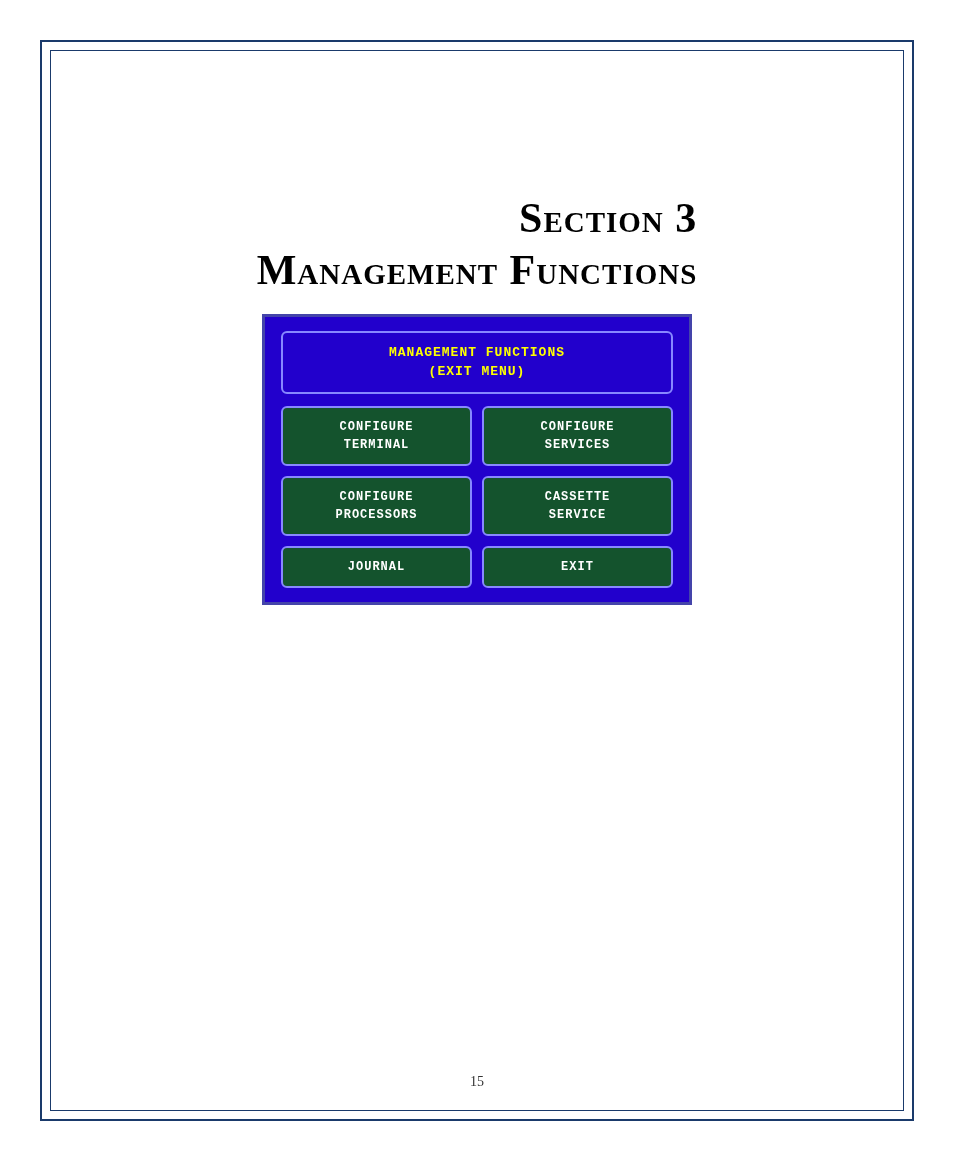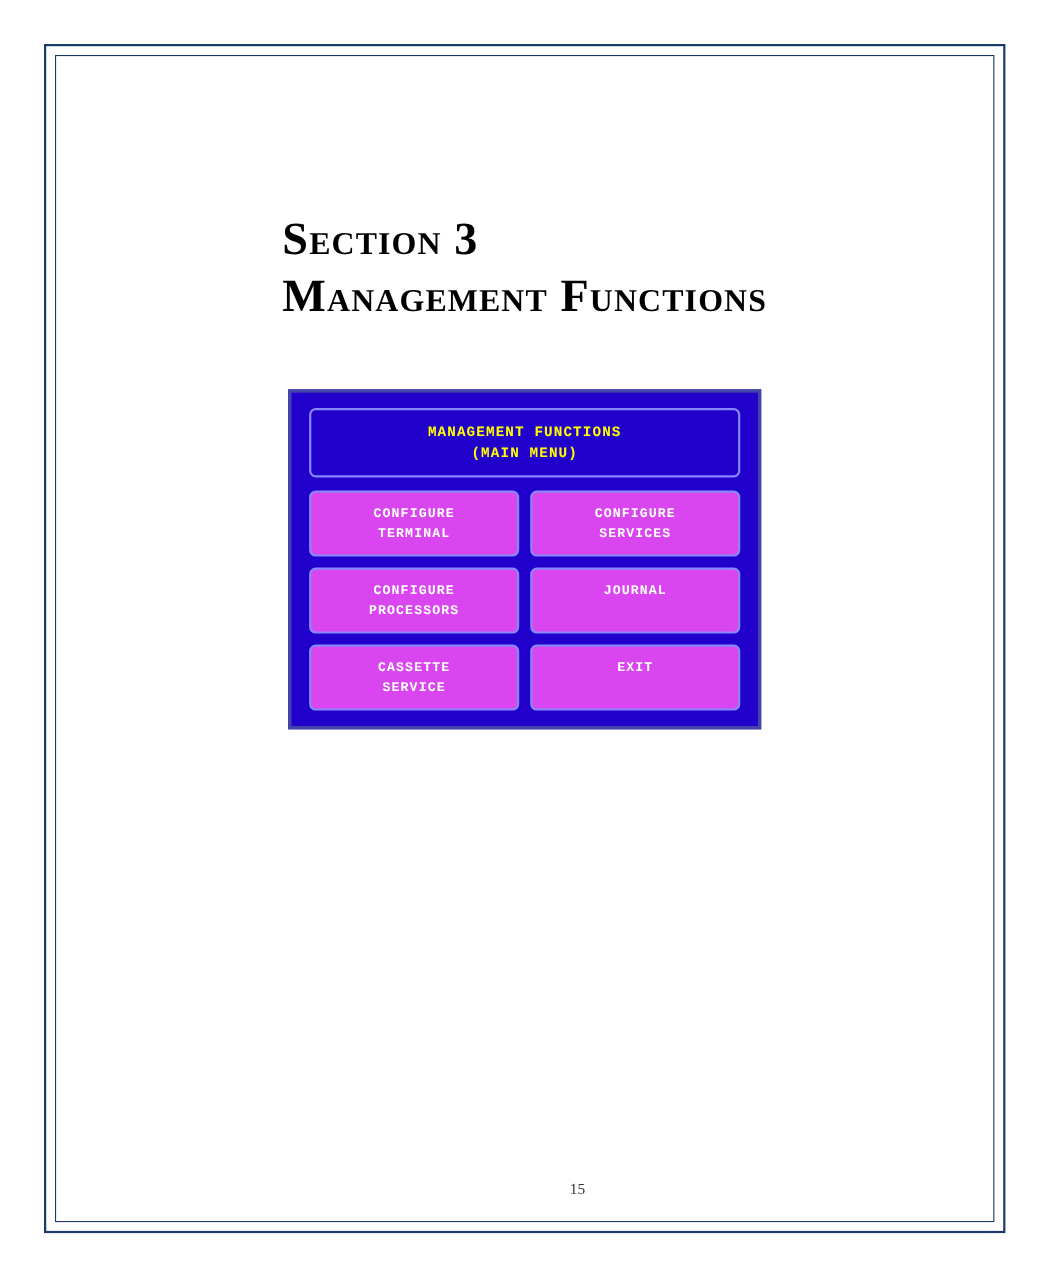--- a/index.html
+++ b/index.html
@@ -34,23 +34,22 @@
       width: 100%;
       min-height: 1061px;
       position: relative;
       padding: 20px;
       display: flex;
       flex-direction: column;
       align-items: center;
     }
 
     .section-title {
-      text-align: left;
+      text-align: right;
       margin-top: 120px;
-      margin-bottom: 40px;
     }
 
     .section-title h1 {
       font-size: 42px;
       font-weight: bold;
       font-family: serif;
       letter-spacing: 1px;
       line-height: 1.3;
     }
 
@@ -87,21 +86,21 @@
       line-height: 1.5;
     }
 
     .menu-grid {
       display: grid;
       grid-template-columns: 1fr 1fr;
       gap: 10px;
     }
 
     .menu-btn {
-      background: #d946ef;
+      background: #14532d;
       border: 2px solid #8888ff;
       border-radius: 6px;
       padding: 10px 16px;
       text-align: center;
       cursor: pointer;
     }
 
     .menu-btn-text {
       color: #ffffff;
       font-family: 'Courier New', monospace;
@@ -113,21 +112,20 @@
     }
 
     .page-number {
       position: absolute;
       bottom: 20px;
       left: 50%;
       transform: translateX(-50%);
       font-size: 14px;
       font-family: serif;
       color: #333;
-      margin-left: 48px;
     }
 
     
     .sc {
       font-variant: small-caps;
     }
   </style>
 </head>
 <body>
 
@@ -142,21 +140,21 @@
         <h2>
           <span class="sc">Management Functions</span>
         </h2>
       </div>
 
       <div class="screen-container">
 
         <div class="menu-title-box">
           <div class="menu-title-text">
             <div>MANAGEMENT  FUNCTIONS</div>
-            <div>(MAIN MENU)</div>
+            <div>(EXIT MENU)</div>
           </div>
         </div>
 
         <div class="menu-grid">
 
           <div class="menu-btn">
             <div class="menu-btn-text">
               <div>CONFIGURE</div>
               <div>TERMINAL</div>
             </div>
@@ -173,28 +171,28 @@
 
           <div class="menu-btn">
             <div class="menu-btn-text">
               <div>CONFIGURE</div>
               <div>PROCESSORS</div>
             </div>
           </div>
 
           <div class="menu-btn">
             <div class="menu-btn-text">
-              <div>JOURNAL</div>
-            </div>
-          </div>
-
-          <div class="menu-btn">
-            <div class="menu-btn-text">
               <div>CASSETTE</div>
               <div>SERVICE</div>
+            </div>
+          </div>
+
+          <div class="menu-btn">
+            <div class="menu-btn-text">
+              <div>JOURNAL</div>
             </div>
           </div>
 
           <div class="menu-btn">
             <div class="menu-btn-text">
               <div>EXIT</div>
             </div>
           </div>
 
         </div>

